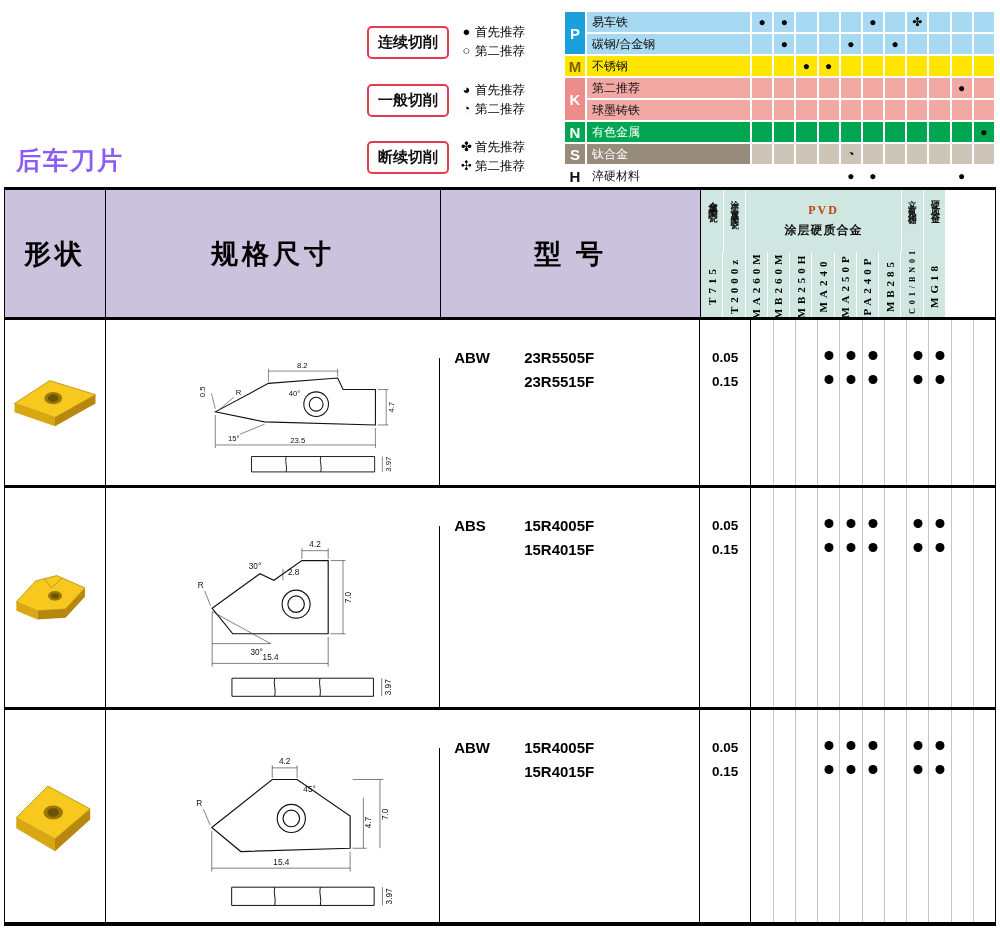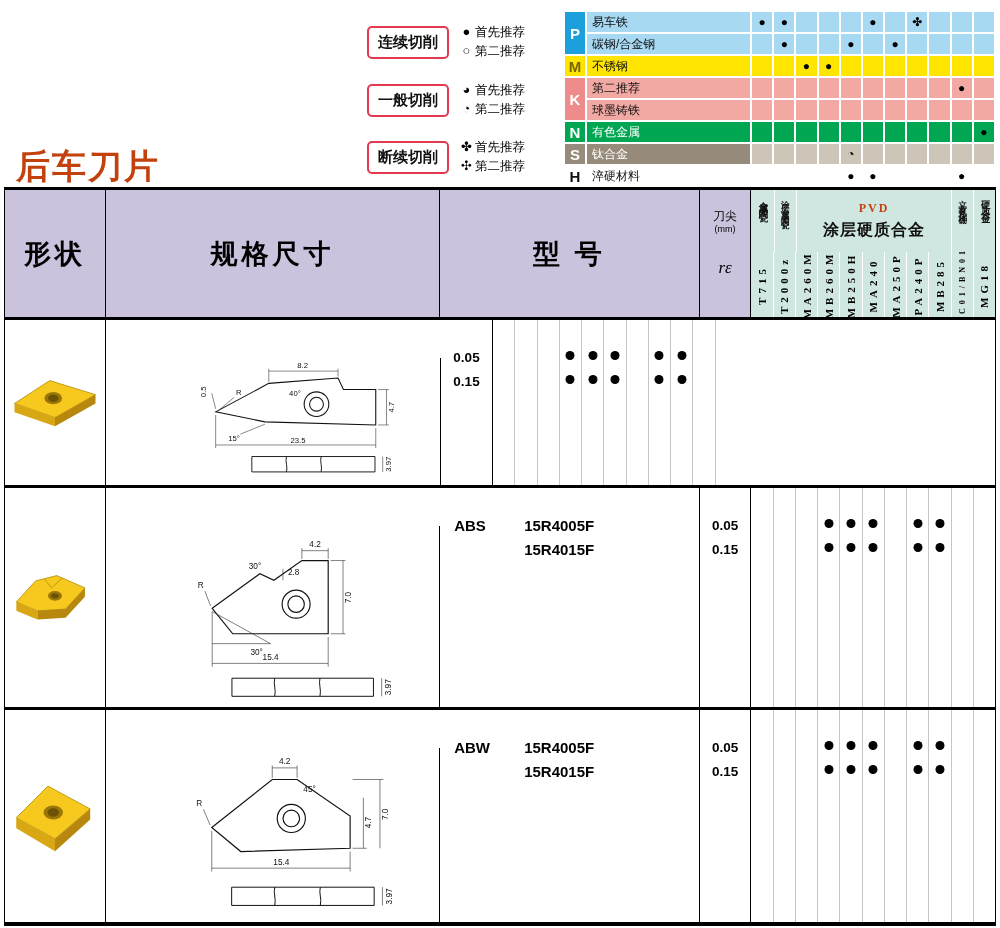--- a/index.html
+++ b/index.html
@@ -1,21 +1,21 @@
 <!DOCTYPE html>
 <html><head>
 <meta charset="utf-8">
 <style>
   * { box-sizing: border-box; margin: 0; padding: 0; }
   html,body { width:1000px; height:928px; }
   body { font-family:"Liberation Sans","DejaVu Sans",sans-serif; background:#fff; position:relative; overflow:hidden; }
   .page { position:absolute; inset:0; width:1000px; height:928px; background:#fff; }
 
   
-  .page-title { position:absolute; left:16px; top:144px; font-size:34px; font-weight:bold; color:#c2410c; letter-spacing:2px; }
+  .page-title { position:absolute; left:16px; top:144px; font-size:25px; font-weight:bold; color:#8b5cf6; letter-spacing:2px; }
 
   
   .legend-group { position:absolute; left:367px; display:flex; align-items:center; gap:9px; }
   .lg1 { top:24px; } .lg2 { top:82px; } .lg3 { top:139px; }
   .legend-box { border:2px solid #e5394f; border-radius:5px; padding:5px 9px; font-size:15px; font-weight:bold; color:#111; background:#fff; white-space:nowrap; }
   .legend-syms { display:flex; flex-direction:column; gap:2px; font-size:12.5px; color:#000; }
   .sym-line { white-space:nowrap; }
   .sym { display:inline-block; width:17px; text-align:center; font-size:13px; }
 
   
@@ -32,21 +32,21 @@
   .th-nose { width:52px; flex-direction:column; justify-content:flex-start; padding-top:20px; letter-spacing:0; font-family:"Liberation Sans",sans-serif; font-weight:normal; }
   .nose-top { display:flex; flex-direction:column; align-items:center; line-height:13px; font-size:12px; }
   .nose-unit { font-size:9px; }
   .nose-re { margin-top:22px; font-size:17px; font-style:italic; font-family:"Liberation Serif","DejaVu Serif",serif; }
   .th-grades { width:244px; background:#cfe7e0; border-right:none; position:relative; padding:0; }
   #grade-groups { position:absolute; top:0; left:0; right:0; height:62px; }
   .g-group { position:absolute; top:0; height:62px; display:flex; align-items:flex-start; justify-content:center; padding-top:3px; }
   .g-group.bl { border-left:1px solid #fff; }
   .g-group.g-horiz { flex-direction:column; align-items:center; justify-content:center; padding-top:0; gap:4px; }
   .g-horiz .l1 { font-size:12px; letter-spacing:2px; color:#c2410c; }
-  .g-horiz .l2 { font-size:16px; letter-spacing:1px; color:#111; }
+  .g-horiz .l2 { font-size:12px; letter-spacing:1px; color:#111; }
   .vtxt { writing-mode:vertical-rl; text-orientation:upright; font-size:9.5px; line-height:1.05; color:#111; font-weight:bold; }
   .vtxt.tight { font-size:8.5px; }
   #grade-names { position:absolute; top:62px; left:0; right:0; bottom:0; display:flex; }
   .g-name { flex:1; position:relative; border-left:1px solid #fff; }
   .g-name:first-child { border-left:none; }
   .g-name .rot { position:absolute; left:50%; top:50%; transform:translate(-50%,-50%) rotate(-90deg); white-space:nowrap; font-size:11px; font-weight:bold; color:#000; }
   .g-name .rot.small { font-size:8px; }
 
   .trow { position:absolute; left:0; right:0; display:flex; background:#fff; }
   .trow1 { top:130px; height:168px; border-bottom:3px solid #000; }
@@ -206,27 +206,20 @@
       <div class="m-cell" style="background: rgb(255, 255, 255);"></div>
       <div class="m-cell" style="background: rgb(255, 255, 255);">●</div>
       <div class="m-cell" style="background: rgb(255, 255, 255);"></div>
     </div>
 
   <div class="table">
     <div class="thead">
       <div class="th th-shape">形状</div>
       <div class="th th-spec">规格尺寸</div>
       <div class="th th-model">型 号</div>
-      <div class="th th-nose">
-        <div class="nose-top">
-          <span>刀尖</span>
-          <span class="nose-unit">(mm)</span>
-        </div>
-        <div class="nose-re">rε</div>
-      </div>
       <div class="th th-grades">
         <div id="grade-groups">
             <div class="g-group" style="left: 0px; width: 22.1818px;">
               <span class="vtxt">金属陶瓷</span>
             </div>
             <div class="g-group bl" style="left: 22.1818px; width: 22.1818px;">
               <span class="vtxt tight">涂层金属陶瓷</span>
             </div>
             <div class="g-group g-horiz bl" style="left: 44.3636px; width: 155.273px;">
               <div class="l1">PVD</div>
@@ -318,20 +311,24 @@
             <text x="206" y="13">8.2</text>
             <text x="196" y="50">40°</text>
             <text transform="rotate(-90 325 64)" x="325" y="64">4.7</text>
             <text transform="rotate(-90 80 44)" x="80" y="44">0.5</text>
             <text x="123" y="48">R</text>
             <text x="117" y="108">15°</text>
             <text x="200" y="110">23.5</text>
             <text transform="rotate(-90 321 138)" x="321" y="138">3.97</text>
           </g>
         </svg>
+      </div>
+      <div class="td td-model">
+        <div class="mline"><span class="series">ABW</span><span>23R5505F</span></div>
+        <div class="mline indent"><span>23R5515F</span></div>
       </div>
       <div class="td td-re">
         <div>0.05</div>
         <div>0.15</div>
       </div>
       <div class="td td-grades">
         <div class="grade-dots">
             <div class="dot-col"></div>
             <div class="dot-col"></div>
             <div class="dot-col"></div>

